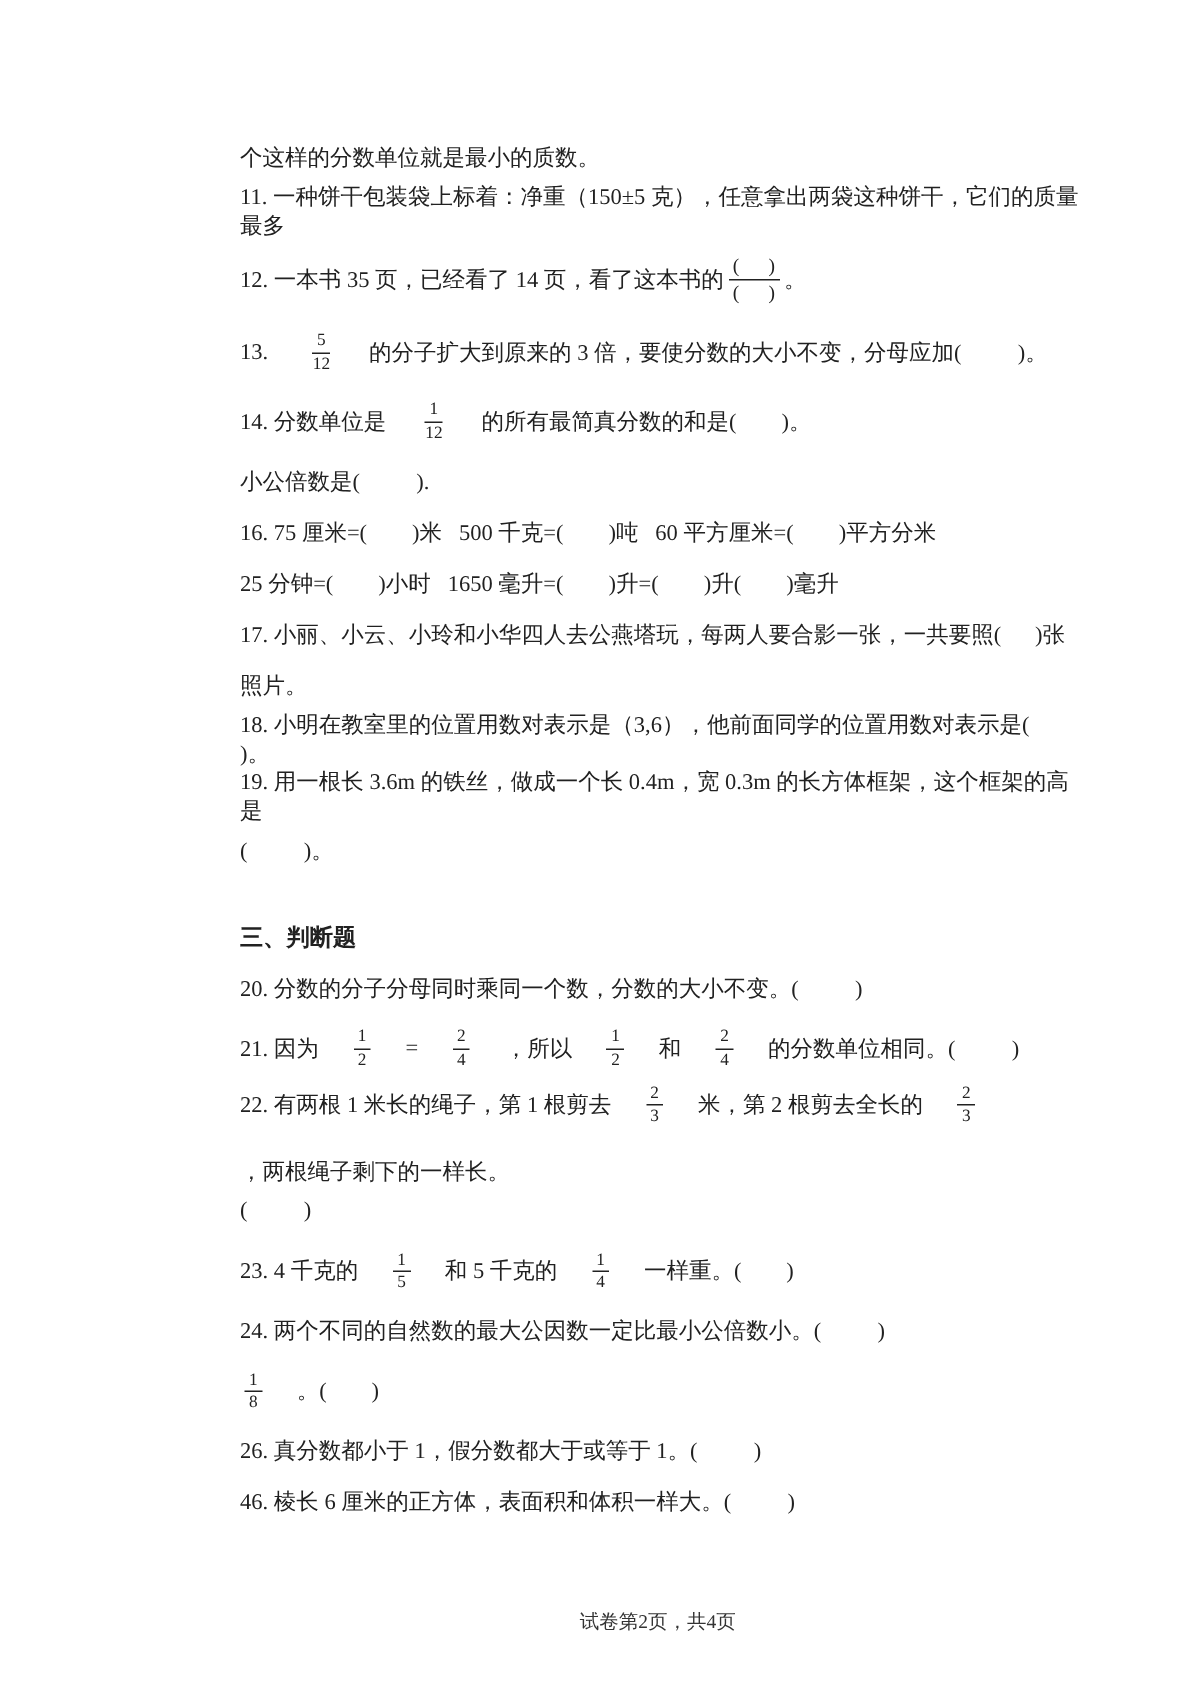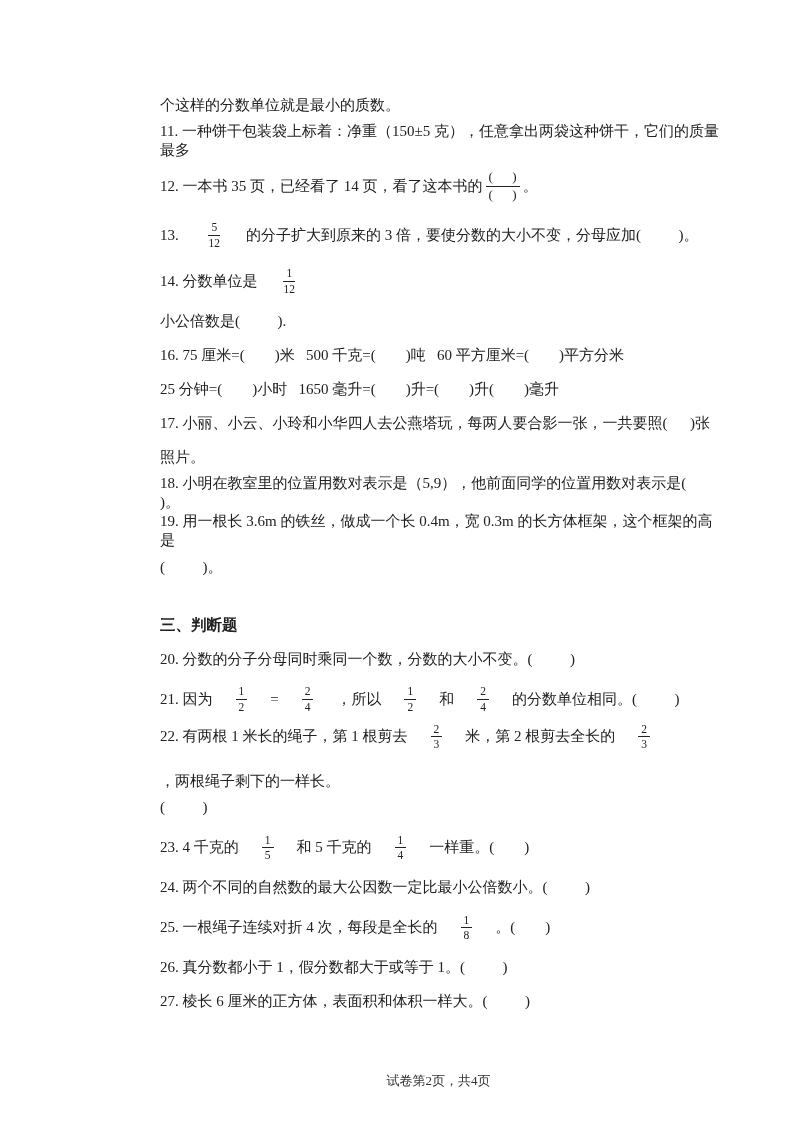--- a/index.html
+++ b/index.html
@@ -68,34 +68,34 @@
 </style>
 </head>
 <body>
 
 <div class="page">
   <div class="doc">
       <div class="line normal"><span>个这样的分数单位就是最小的质数。</span></div>
       <div class="line normal"><span>11. 一种饼干包装袋上标着：净重（150±5 克），任意拿出两袋这种饼干，它们的质量最多</span></div>
       <div class="line bigfrac"><span>12. 一本书 35 页，已经看了 14 页，看了这本书的</span><span class="frac blank-frac"><span class="num">(      )</span><span class="den">(      )</span></span><span>。</span></div>
       <div class="line tall"><span>13. </span><span class="frac"><span class="num">5</span><span class="den">12</span></span><span>的分子扩大到原来的 3 倍，要使分数的大小不变，分母应加(          )。</span></div>
-      <div class="line tall"><span>14. 分数单位是</span><span class="frac"><span class="num">1</span><span class="den">12</span></span></div>
+      <div class="line tall"><span>14. 分数单位是</span><span class="frac"><span class="num">1</span><span class="den">12</span></span><span>的所有最简真分数的和是(        )。</span></div>
       <div class="line normal"><span>小公倍数是(          ).</span></div>
       <div class="line normal"><span>16. 75 厘米=(        )米   500 千克=(        )吨   60 平方厘米=(        )平方分米</span></div>
       <div class="line normal"><span>25 分钟=(        )小时   1650 毫升=(        )升=(        )升(        )毫升</span></div>
       <div class="line normal"><span>17. 小丽、小云、小玲和小华四人去公燕塔玩，每两人要合影一张，一共要照(      )张</span></div>
       <div class="line normal"><span>照片。</span></div>
-      <div class="line normal"><span>18. 小明在教室里的位置用数对表示是（5,9），他前面同学的位置用数对表示是(          )。</span></div>
+      <div class="line normal"><span>18. 小明在教室里的位置用数对表示是（3,6），他前面同学的位置用数对表示是(          )。</span></div>
       <div class="line normal"><span>19. 用一根长 3.6m 的铁丝，做成一个长 0.4m，宽 0.3m 的长方体框架，这个框架的高是</span></div>
       <div class="line normal"><span>(          )。</span></div>
       <div class="line section"><span>三、判断题</span></div>
       <div class="line normal"><span>20. 分数的分子分母同时乘同一个数，分数的大小不变。(          )</span></div>
       <div class="line tall"><span>21. 因为</span><span class="frac"><span class="num">1</span><span class="den">2</span></span><span>=</span><span class="frac"><span class="num">2</span><span class="den">4</span></span><span>，所以</span><span class="frac"><span class="num">1</span><span class="den">2</span></span><span>和</span><span class="frac"><span class="num">2</span><span class="den">4</span></span><span>的分数单位相同。(          )</span></div>
       <div class="line tall"><span>22. 有两根 1 米长的绳子，第 1 根剪去</span><span class="frac"><span class="num">2</span><span class="den">3</span></span><span>米，第 2 根剪去全长的</span><span class="frac"><span class="num">2</span><span class="den">3</span></span><span>，两根绳子剩下的一样长。</span></div>
       <div class="line normal"><span>(          )</span></div>
       <div class="line tall"><span>23. 4 千克的</span><span class="frac"><span class="num">1</span><span class="den">5</span></span><span>和 5 千克的</span><span class="frac"><span class="num">1</span><span class="den">4</span></span><span>一样重。(        )</span></div>
       <div class="line normal"><span>24. 两个不同的自然数的最大公因数一定比最小公倍数小。(          )</span></div>
-      <div class="line tall"><span>25. 一根绳子连续对折 4 次，每段是全长的</span><span class="frac"><span class="num">1</span><span class="den">8</span></span><span>。(        )</span></div>
+      <div class="line tall"><span class="frac"><span class="num">1</span><span class="den">8</span></span><span>。(        )</span></div>
       <div class="line normal"><span>26. 真分数都小于 1，假分数都大于或等于 1。(          )</span></div>
-      <div class="line normal"><span>27. 棱长 6 厘米的正方体，表面积和体积一样大。(          )</span></div>
+      <div class="line normal"><span>46. 棱长 6 厘米的正方体，表面积和体积一样大。(          )</span></div>
     </div>
   <div class="footer">试卷第2页，共4页</div>
 </div>
 
 </body></html>

